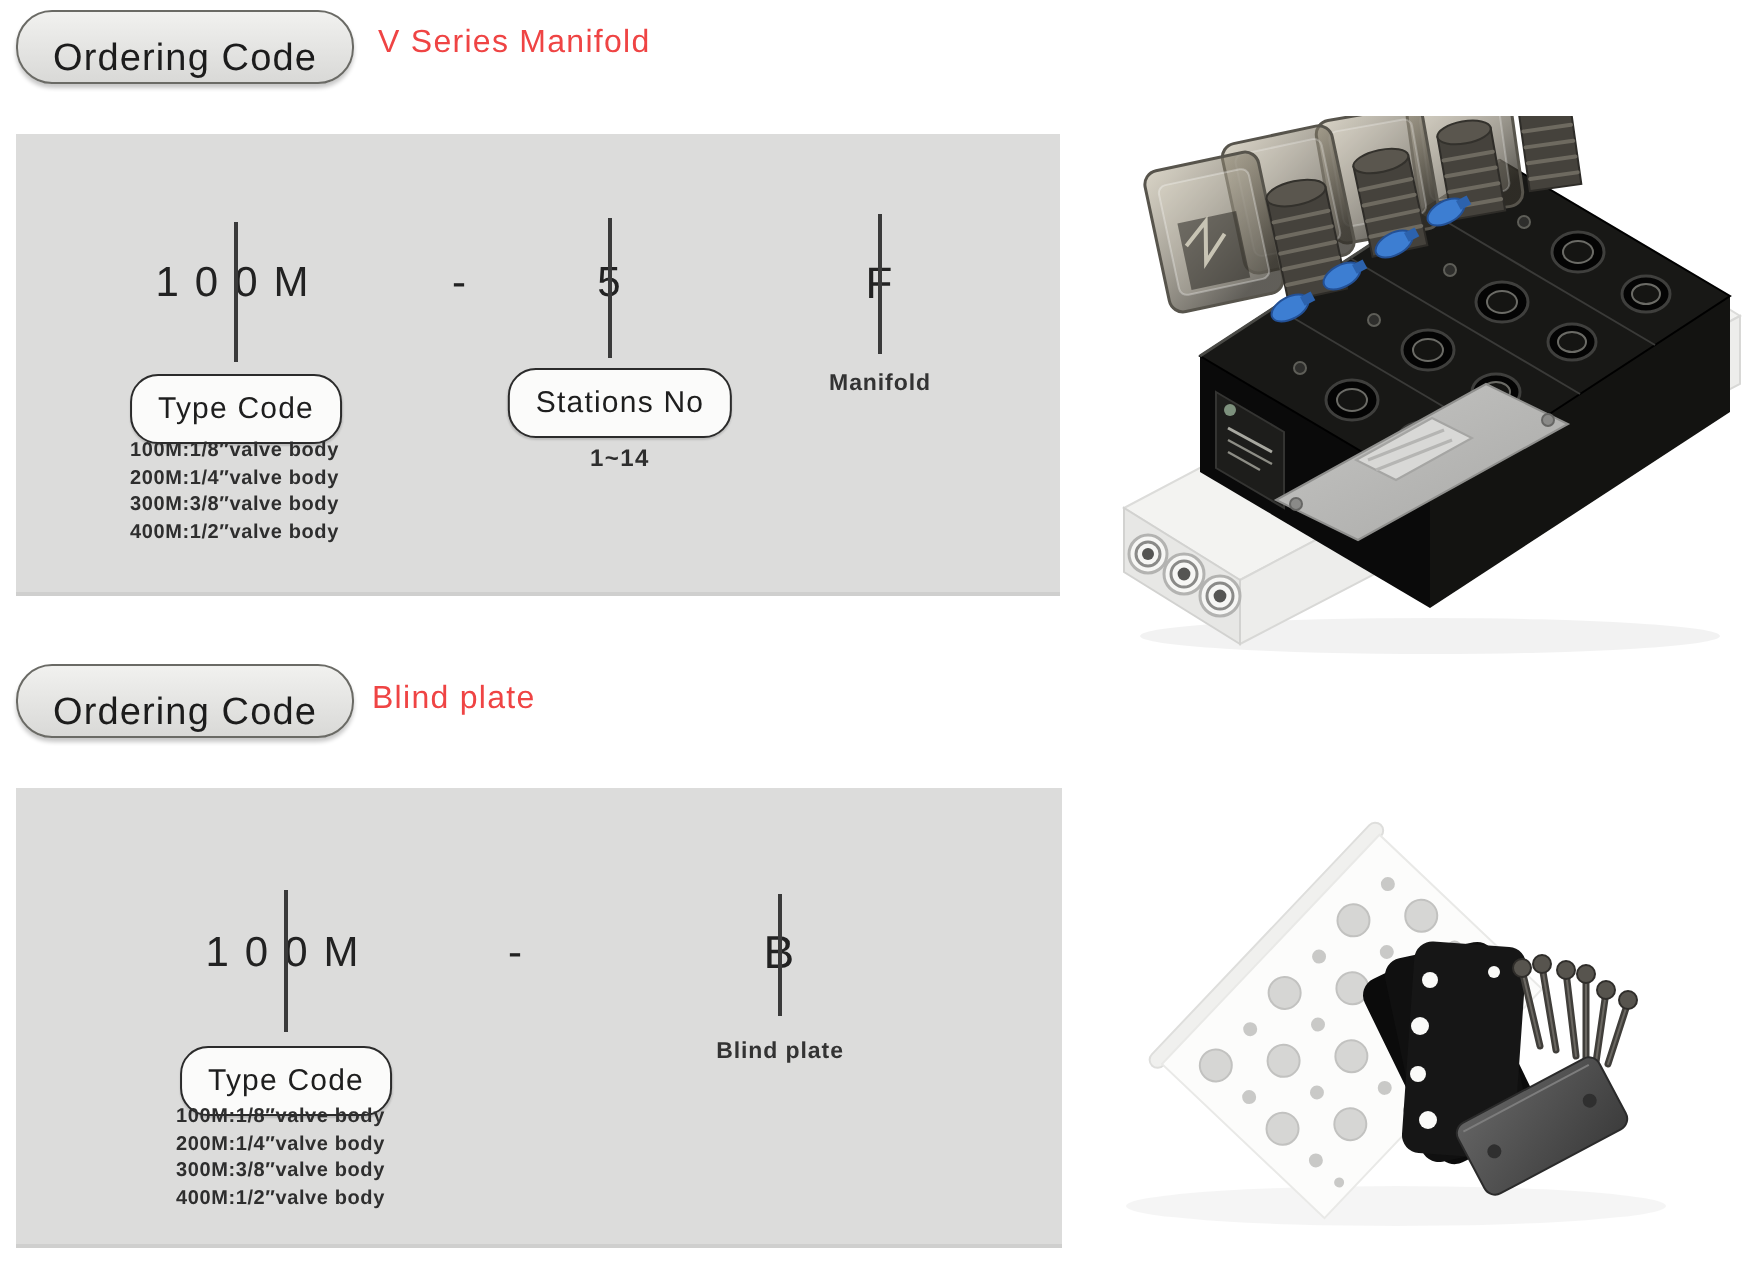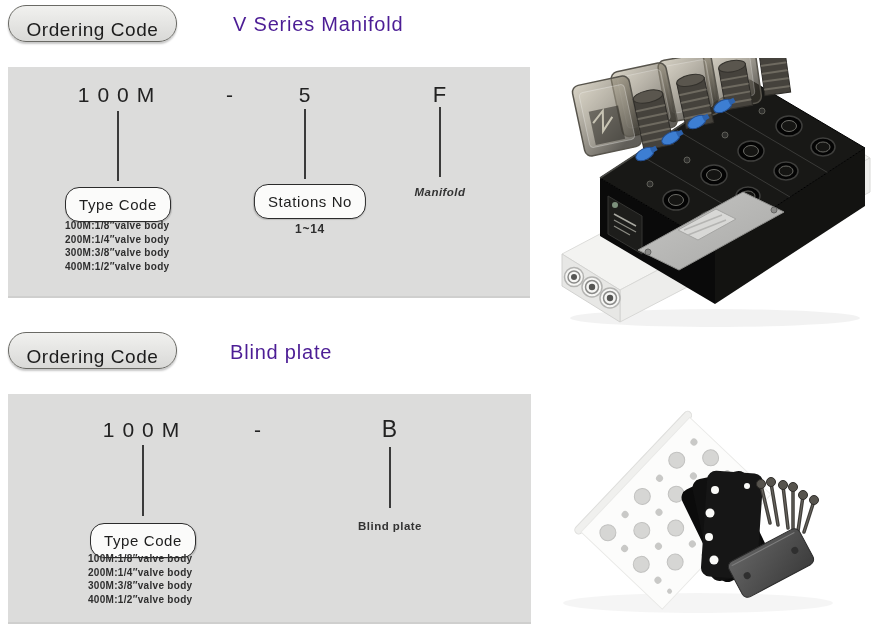--- a/index.html
+++ b/index.html
@@ -10,29 +10,29 @@
   
   .badge{
     position:absolute;left:8px;width:167px;height:35px;
     border:1.5px solid #6a6a65;border-radius:18px;
     background:linear-gradient(#f1f1ef,#d9d9d7);
     box-shadow:0 2px 2px rgba(0,0,0,0.22);
     display:flex;align-items:flex-end;justify-content:center;
     font-size:19px;color:#1c1c1c;letter-spacing:0.03em;
   }
   .section-title{
-    position:absolute;font-size:20px;color:#4c1d95;letter-spacing:0.04em;white-space:nowrap;margin-left:44px;
+    position:absolute;font-size:16px;color:#ef4444;letter-spacing:0.04em;white-space:nowrap;
   }
   
   .panel{
     position:absolute;left:8px;background:#dcdcdb;border-bottom:2px solid #cfcfce;
   }
   .code-part{
     position:absolute;transform:translateX(-50%);
-    font-size:21px;color:#222222;letter-spacing:0.38em;white-space:nowrap;
+    font-size:21px;color:#222222;letter-spacing:0.38em;white-space:nowrap;margin-top:47px;
   }
   .code-part.plain{letter-spacing:0.05em;}
   .vline{position:absolute;width:1.5px;background:#3a3a3a;}
   .mini-pill{
     position:absolute;transform:translateX(-50%);
     height:25px;padding:4px 13px;border:1.5px solid #2b2b2b;border-radius:14px;
     background:#fbfbfa;box-shadow:0 1px 1px rgba(0,0,0,0.15);
     display:flex;align-items:center;justify-content:center;
     font-size:15px;color:#1e1e1e;letter-spacing:0.04em;white-space:nowrap;
   }
@@ -70,21 +70,21 @@
     <div class="vline" style="left:109px;top:44px;height:70px;"></div>
     <div class="vline" style="left:296px;top:42px;height:70px;"></div>
     <div class="vline" style="left:431px;top:40px;height:70px;"></div>
 
     <div class="mini-pill" style="left:110px;top:120px;">
       <span>Type Code</span>
     </div>
     <div class="mini-pill" style="left:302px;top:117px;">
       <span>Stations No</span>
     </div>
-    <div class="plain-callout" style="left:432px;top:119px;font-style:italic;">Manifold</div>
+    <div class="plain-callout" style="left:432px;top:119px;">Manifold</div>
     <div class="range-label" style="left:302px;top:155px;">1~14</div>
 
     <div class="type-list" style="left:57px;top:152px;">
       <div class="type-line">100M:1/8″valve body</div>
       <div class="type-line">200M:1/4″valve body</div>
       <div class="type-line">300M:3/8″valve body</div>
       <div class="type-line">400M:1/2″valve body</div>
     </div>
   </div>
 

